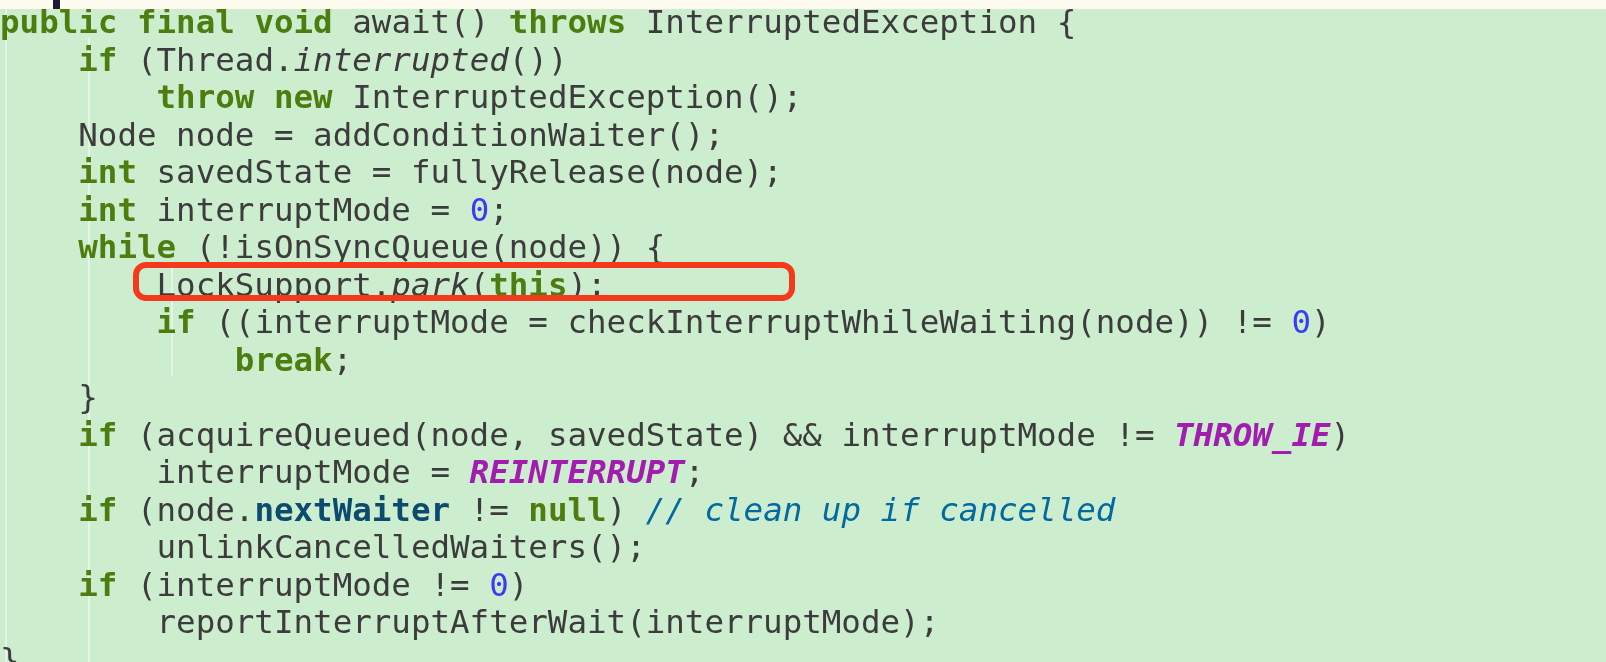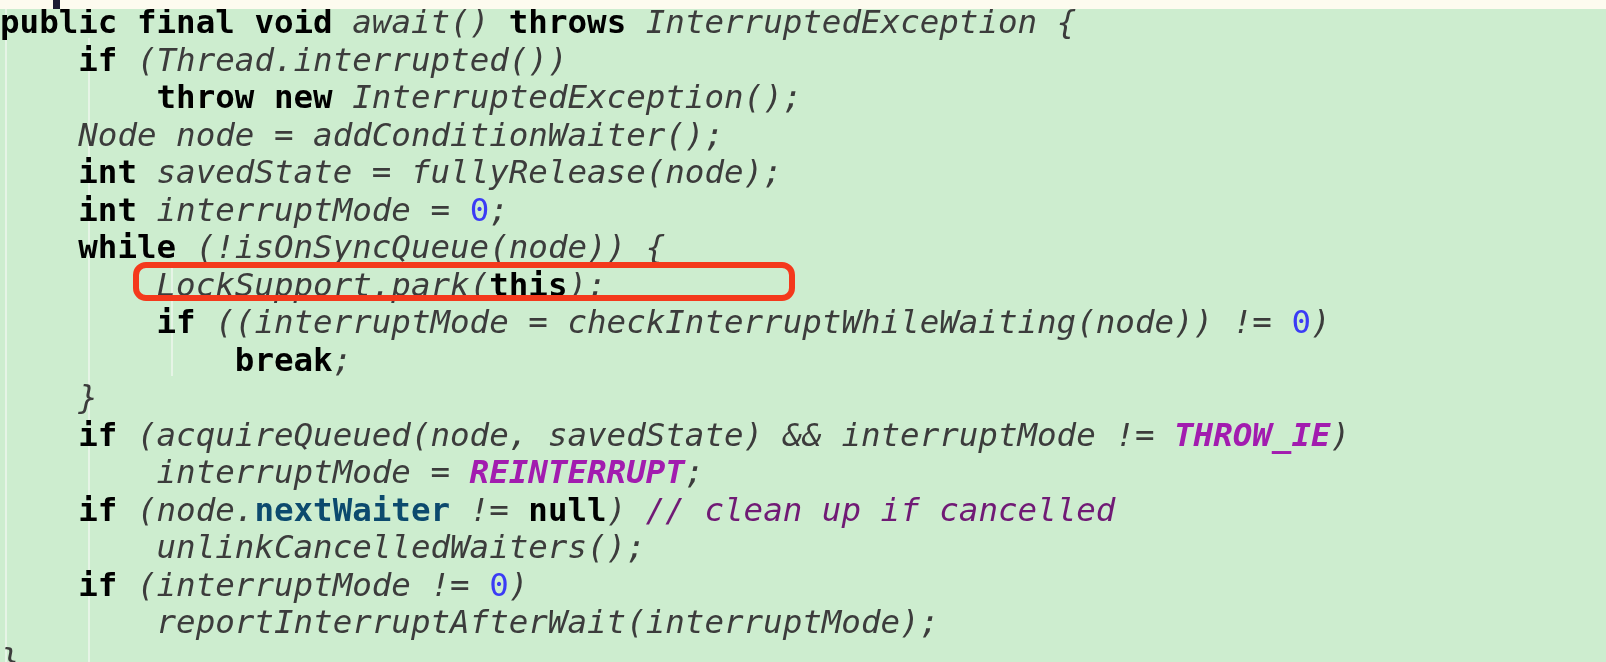--- a/index.html
+++ b/index.html
@@ -63,27 +63,27 @@
     color: #2b2b2b;
     padding-top: 4px;
     box-sizing: border-box;
   }
   .code-line {
     height: 37.5px;
     white-space: pre;
     position: relative;
   }
   
-  .tok-kw      { color: #000000; font-weight: bold; }
-  .tok-plain   { color: #3c3c3c; font-weight: normal; font-style: italic; }
+  .tok-kw      { color: #4d7c0f; font-weight: bold; }
+  .tok-plain   { color: #3c3c3c; font-weight: normal; }
   .tok-num     { color: #3b3bf5; font-weight: normal; }
   .tok-ital    { color: #3c3c3c; font-style: italic; margin-top: 36px; }
   .tok-const   { color: #a21caf; font-weight: bold; font-style: italic; }
   .tok-field   { color: #0c4a6e; font-weight: bold; }
-  .tok-comment { color: #701a75; font-style: italic; }
+  .tok-comment { color: #0369a1; font-style: italic; }
 
   
   #park-highlight {
     position: absolute;
     left: 133px;
     top: 262px;
     width: 662px;
     height: 39px;
     border: 6px solid #f4391c;
     border-radius: 13px;

